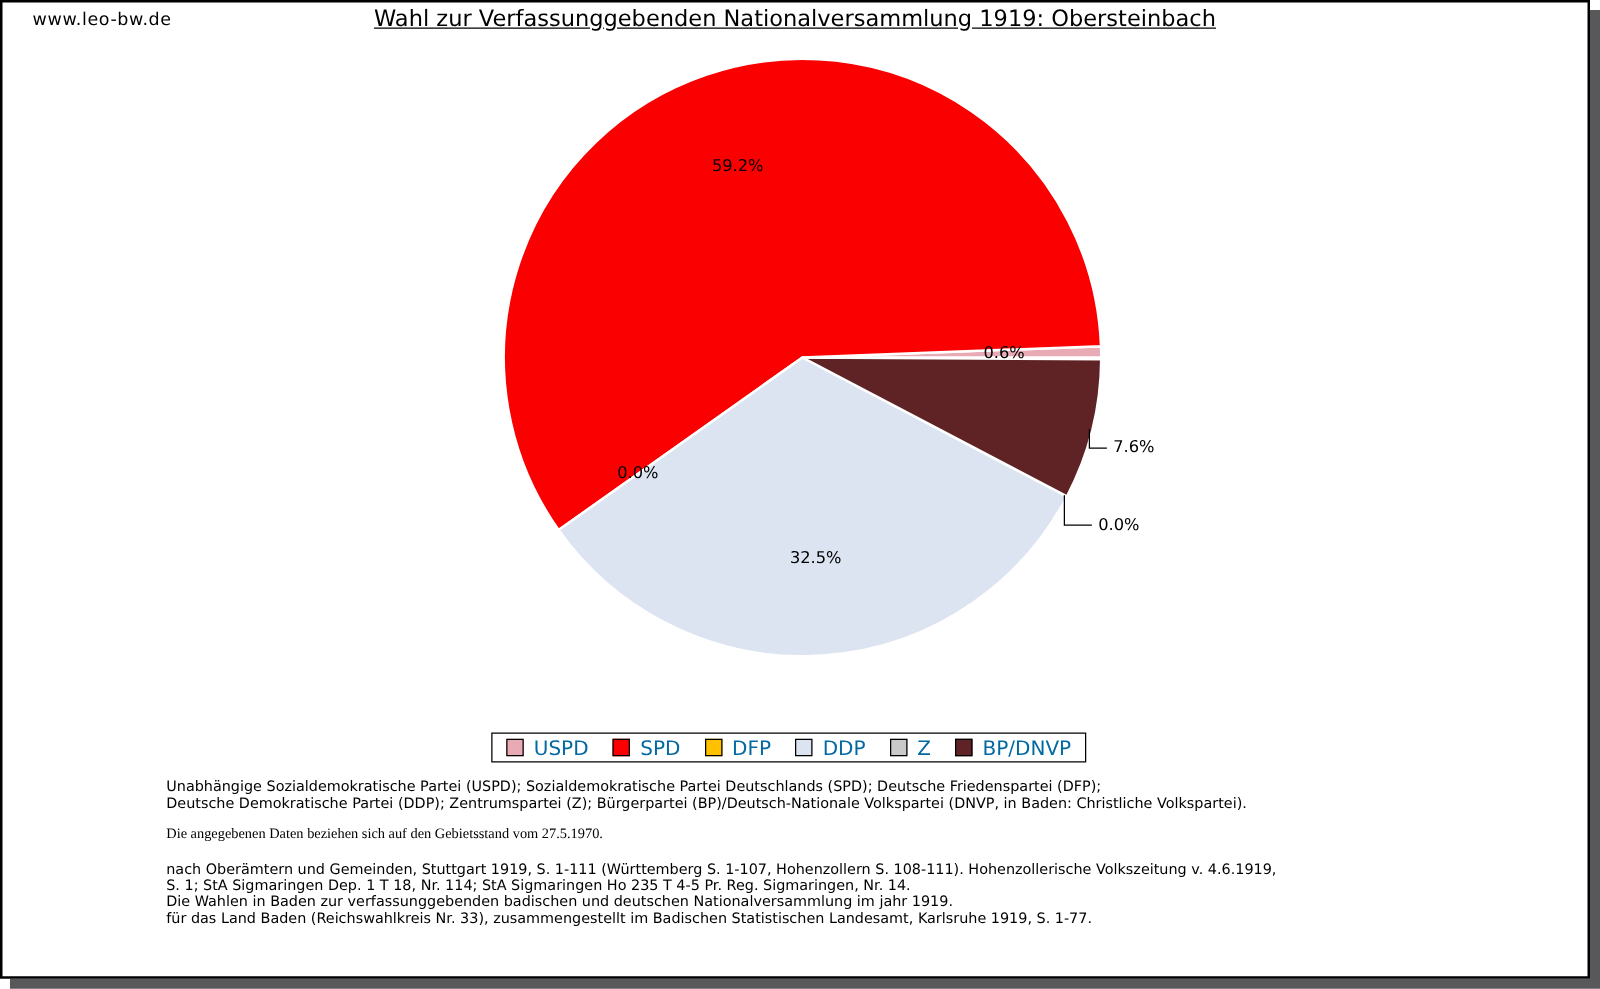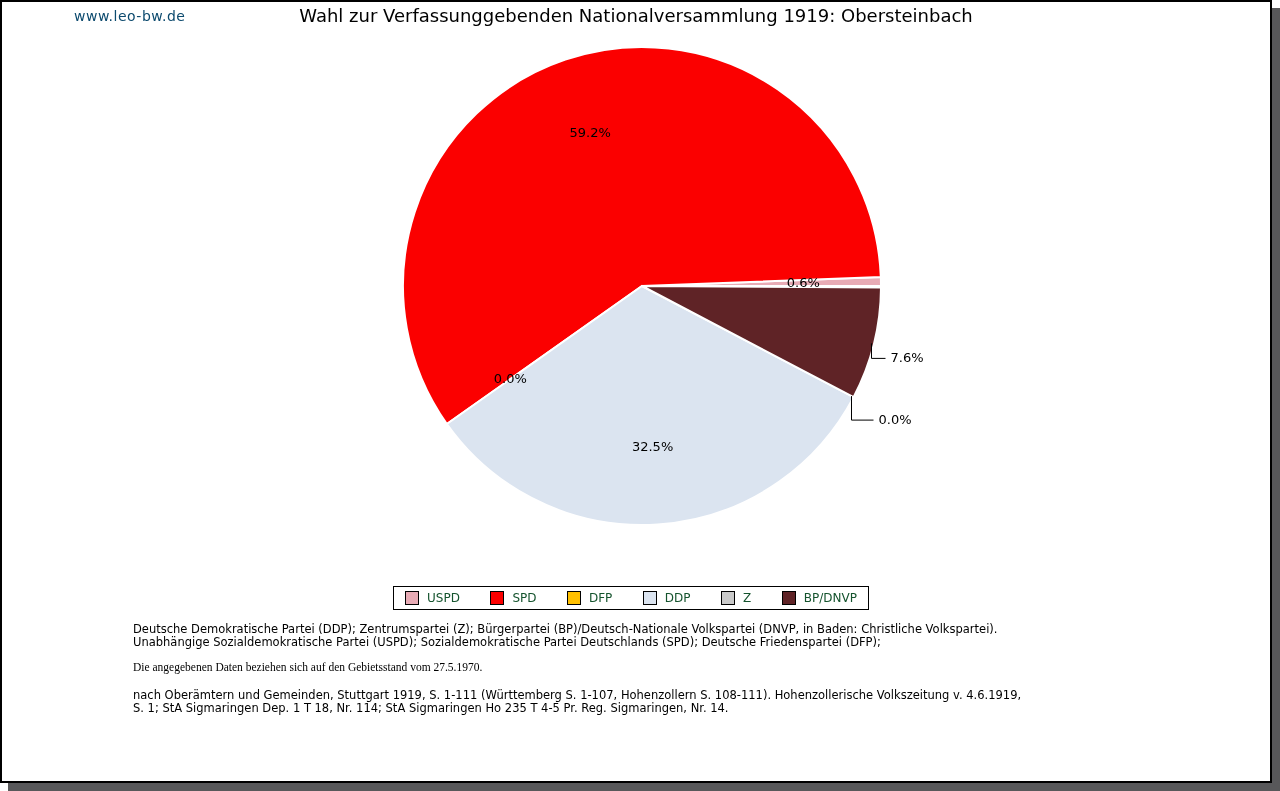--- a/index.html
+++ b/index.html
@@ -19,33 +19,33 @@
     height: 779px;
     background: #ffffff;
     border: 2px solid #000000;
     box-shadow: 8px 8px 0 0 #58585a;
   }
   .watermark {
     position: absolute;
     left: 24px;
     top: 6px;
     font-size: 14px;
-    color: #0c4a6e;
+    color: #000000;
     letter-spacing: 0.5px;
-    margin-left: 48px;
   }
   .title {
     position: absolute;
     left: 0;
     top: 3px;
     width: 100%;
     text-align: center;
     font-size: 18px;
     color: #000000;
     white-space: nowrap;
+    text-decoration: underline;
   }
   svg.pie {
     position: absolute;
     left: 0;
     top: 0;
     width: 1268px;
     height: 779px;
   }
   svg.pie text {
     font-family: "DejaVu Sans", "Liberation Sans", sans-serif;
@@ -71,22 +71,22 @@
     align-items: center;
   }
   .legend-swatch {
     width: 12px;
     height: 12px;
     border: 1px solid #000000;
     display: inline-block;
   }
   .legend-label {
     margin-left: 8px;
-    font-size: 12px;
-    color: #14532d;
+    font-size: 16px;
+    color: #0369a1;
     white-space: nowrap;
   }
   .textblock {
     position: absolute;
     left: 131px;
     font-size: 11.5px;
     line-height: 13px;
     color: #000000;
     white-space: nowrap;
   }
@@ -137,25 +137,27 @@
         <span class="legend-swatch" style="background: rgb(201, 201, 201);"></span>
         <span class="legend-label">Z</span>
       </div>
       <div class="legend-item">
         <span class="legend-swatch" style="background: rgb(95, 35, 38);"></span>
         <span class="legend-label">BP/DNVP</span>
       </div>
     </div>
 
   <div class="textblock party-note" id="party-note">
+      <div>Unabhängige Sozialdemokratische Partei (USPD); Sozialdemokratische Partei Deutschlands (SPD); Deutsche Friedenspartei (DFP);</div>
       <div>Deutsche Demokratische Partei (DDP); Zentrumspartei (Z); Bürgerpartei (BP)/Deutsch-Nationale Volkspartei (DNVP, in Baden: Christliche Volkspartei).</div>
-      <div>Unabhängige Sozialdemokratische Partei (USPD); Sozialdemokratische Partei Deutschlands (SPD); Deutsche Friedenspartei (DFP);</div>
     </div>
 
   <div class="textblock data-note">
     <span>Die angegebenen Daten beziehen sich auf den Gebietsstand vom 27.5.1970.</span>
   </div>
 
   <div class="textblock source-note" id="source-note">
       <div>nach Oberämtern und Gemeinden, Stuttgart 1919, S. 1-111 (Württemberg S. 1-107, Hohenzollern S. 108-111). Hohenzollerische Volkszeitung v. 4.6.1919,</div>
       <div>S. 1; StA Sigmaringen Dep. 1 T 18, Nr. 114; StA Sigmaringen Ho 235 T 4-5 Pr. Reg. Sigmaringen, Nr. 14.</div>
+      <div>Die Wahlen in Baden zur verfassunggebenden badischen und deutschen Nationalversammlung im jahr 1919.</div>
+      <div>für das Land Baden (Reichswahlkreis Nr. 33), zusammengestellt im Badischen Statistischen Landesamt, Karlsruhe 1919, S. 1-77.</div>
     </div>
 </div>
 
 </body></html>

